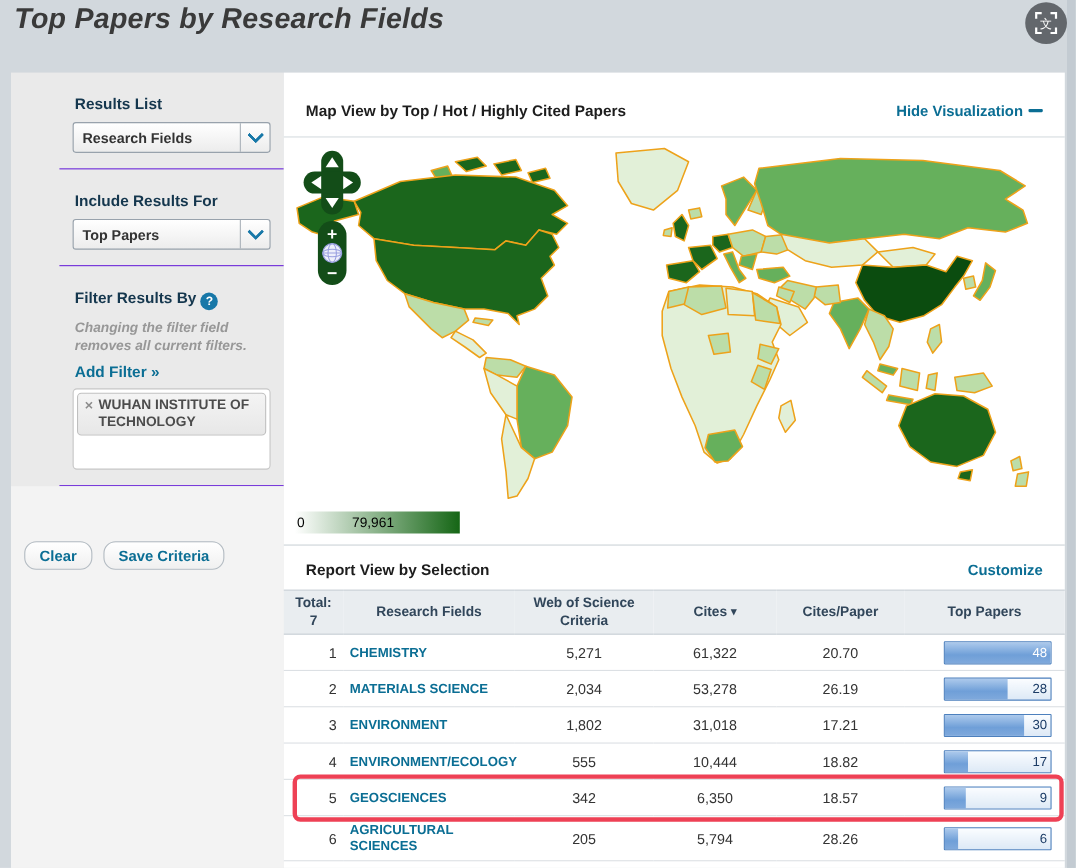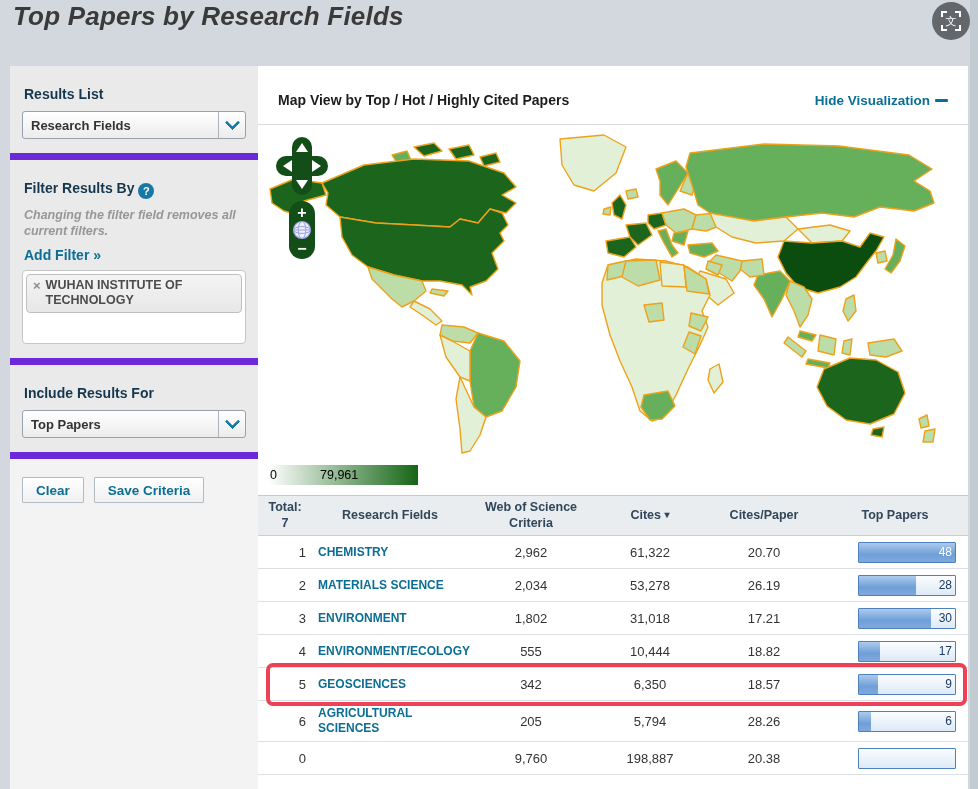--- a/index.html
+++ b/index.html
@@ -23,21 +23,21 @@
   .content{display:flex;align-items:stretch;height:723px;}
   .sidebar{
     width:248px;margin-left:10px;background:#eaeaea;flex:none;
     display:flex;flex-direction:column;
   }
   .main-panel{
     width:710px;margin-left:0;background:#ffffff;flex:none;position:relative;
   }
   .right-strip{position:absolute;right:0;top:0;width:8px;height:789px;background:#c3cbd2;}
   
-  .sb-section{padding:12px 12px 14px 12px;border-bottom:7px solid #6d28d9;}
+  .sb-section{padding:12px 12px 14px 12px;border-bottom:1px solid #6d28d9;margin-left:44px;}
   .sb-label{font-size:14px;font-weight:bold;color:#15374e;margin:8px 0 9px 2px;}
   .dropdown{
     display:flex;align-items:center;justify-content:space-between;
     height:26px;border:1px solid #98a2ac;border-radius:3px;
     background:linear-gradient(#ffffff,#ececec);cursor:pointer;
   }
   .dd-text{font-size:13px;font-weight:bold;color:#333;padding-left:8px;}
   .dd-caret{
     width:26px;height:100%;border-left:1px solid #aab2ba;
     display:flex;align-items:center;justify-content:center;
@@ -57,23 +57,24 @@
   }
   .filter-chip{
     background:linear-gradient(#f4f4f4,#e7e7e7);border:1px solid #bfbfbf;border-radius:4px;
     padding:3px 6px 4px 6px;display:flex;gap:5px;cursor:pointer;
   }
   .chip-x{color:#8b8b8b;font-weight:bold;font-size:13px;line-height:1.2;}
   .chip-label{font-size:12.5px;font-weight:bold;color:#4c4c4c;line-height:1.2;}
   .sb-buttons{padding:18px 12px;background:#f3f3f3;display:flex;gap:10px;flex:1;}
   .sb-btn{
     height:26px;padding:0 13px;background:linear-gradient(#ffffff,#f0f0f0);
-    border:1px solid #b3bbc2;border-radius:1px;
+    border:1px solid #b3bbc2;border-radius:11px;
     font-size:13.5px;font-weight:bold;color:#0b6e94;cursor:pointer;
     font-family:"Liberation Sans", sans-serif;
+    margin-top:32px;
   }
   
   .section-header{
     display:flex;align-items:center;justify-content:space-between;
     padding:26px 20px 16px 20px;border-bottom:1px solid #d6dce0;
   }
   .section-header.compact{padding:14px 20px 10px 20px;border-bottom:none;border-top:1px solid #ccd3d8;}
   .section-title{font-size:14px;font-weight:bold;color:#1d1d1d;}
   .link{font-size:13.5px;font-weight:bold;color:#0b6e94;cursor:pointer;display:flex;align-items:center;gap:5px;}
   .minus-icon{display:inline-block;width:13px;height:3px;background:#0b6e94;border-radius:1px;}
@@ -139,40 +140,40 @@
       <div class="sb-label">Results List</div>
       <div class="dropdown">
         <span class="dd-text">Research Fields</span>
         <span class="dd-caret">
             <span class="chev"></span>
           </span>
       </div>
     </div>
 
     <div class="sb-section">
+      <div class="sb-label">Include Results For</div>
+      <div class="dropdown">
+        <span class="dd-text">Top Papers</span>
+        <span class="dd-caret">
+            <span class="chev"></span>
+          </span>
+      </div>
+    </div>
+
+    <div class="sb-section">
       <div class="sb-label">
         <span>Filter Results By</span><span class="help-badge">?</span>
       </div>
       <div class="sb-note">Changing the filter field removes all current filters.</div>
       <div class="add-filter">Add Filter »</div>
       <div class="filter-box">
         <div class="filter-chip">
           <span class="chip-x">×</span>
           <span class="chip-label">WUHAN INSTITUTE OF TECHNOLOGY</span>
         </div>
-      </div>
-    </div>
-
-    <div class="sb-section">
-      <div class="sb-label">Include Results For</div>
-      <div class="dropdown">
-        <span class="dd-text">Top Papers</span>
-        <span class="dd-caret">
-            <span class="chev"></span>
-          </span>
       </div>
     </div>
 
     <div class="sb-buttons">
       <button class="sb-btn">Clear</button>
       <button class="sb-btn">Save Criteria</button>
     </div>
   </div>
 
   <div class="main-panel">
@@ -273,20 +274,24 @@
         </g>
       </svg>
 
       <div class="map-scale">
         <div class="scale-gradient" style="background: linear-gradient(to right, rgb(255, 255, 255), rgb(21, 102, 21));"></div>
         <span class="scale-min">0</span>
         <span class="scale-max">79,961</span>
       </div>
     </div>
 
+    <div class="section-header compact">
+      <span class="section-title">Report View by Selection</span>
+      <span class="link">Customize</span>
+    </div>
 
     <div class="report-table-wrap">
       <table class="report">
         <colgroup>
           <col style="width:54px">
             <col style="width:156px">
             <col style="width:126px">
           <col style="width:112px">
             <col style="width:116px">
             <col style="width:146px">
@@ -303,21 +308,21 @@
               <span>Cites</span> <span class="sort-arrow">▾</span>
             </th>
             <th>Cites/Paper</th>
             <th>Top Papers</th>
           </tr>
         </thead>
         <tbody>
           <tr>
             <td class="rank">1</td>
             <td class="field"><a>CHEMISTRY</a></td>
-            <td class="num">2,962</td>
+            <td class="num">5,271</td>
             <td class="num">61,322</td>
             <td class="num">20.70</td>
             <td>
               <div class="tp-bar full">
                 <div class="tp-fill" style="width: 100%;"></div>
                 <span class="tp-val">48</span>
               </div>
             </td>
           </tr>
           <tr>

